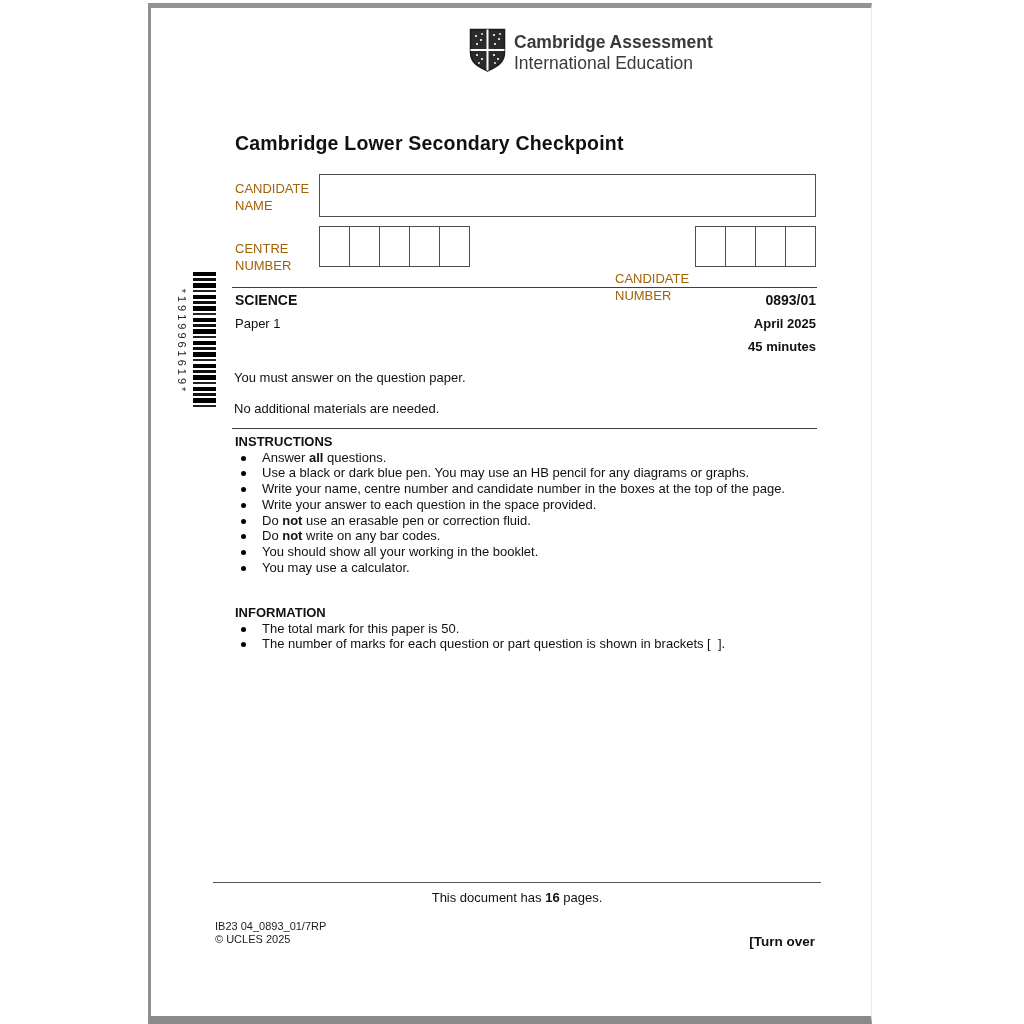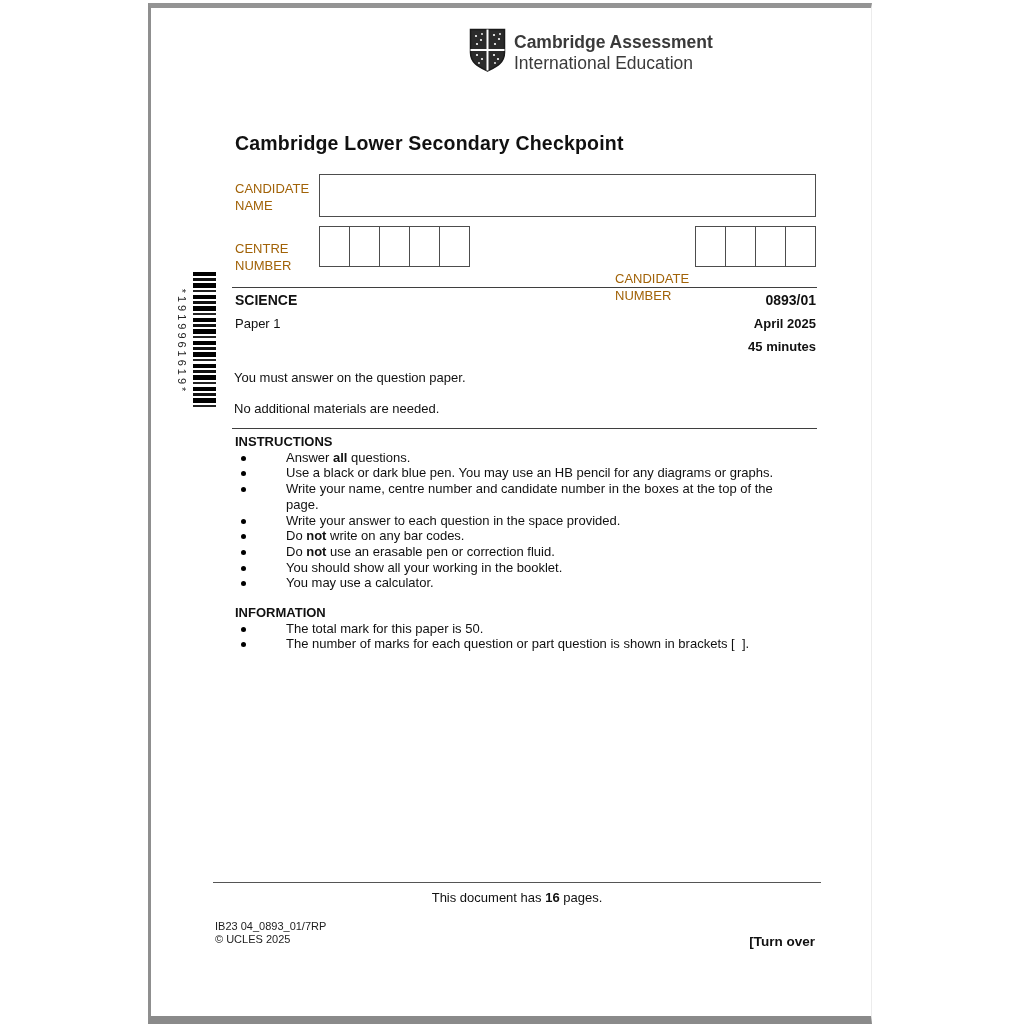--- a/index.html
+++ b/index.html
@@ -65,21 +65,21 @@
   .row-duration{top:331px;font-size:13px;font-weight:700;justify-content:flex-end;}
   .note{left:83px;font-size:13px;}
   .note1{top:362px;}
   .note2{top:393px;}
 
   
   .list-block{left:84px;width:560px;font-size:13px;line-height:15.7px;}
   .instructions-block{top:426px;}
   .information-block{top:597px;}
   .list-heading{font-weight:700;}
-  .bullet-row{display:flex;gap:24px;}
+  .bullet-row{display:flex;}
   .bullet-cell{width:27px;flex:0 0 27px;padding-left:6px;box-sizing:border-box;}
   .bullet-dot{display:inline-block;width:5px;height:5px;border-radius:50%;background:#000;vertical-align:1px;}
   .bullet-text{flex:1;}
   .seg-b{font-weight:700;}
 
   
   .footer-rule{left:62px;top:874px;width:608px;background:#555;}
   .pages-note{left:62px;top:882px;width:608px;text-align:center;font-size:13px;}
   .doc-ref{left:64px;top:912px;font-size:11px;line-height:13px;color:#1c1c1c;}
   .turn-over{right:56px;top:926px;font-size:13.5px;font-weight:700;}
@@ -177,25 +177,25 @@
         <div class="bullet-row">
           <span class="bullet-cell"><span class="bullet-dot"></span></span>
           <span class="bullet-text"><span>Write your name, centre number and candidate number in the boxes at the top of the page.</span></span>
         </div>
         <div class="bullet-row">
           <span class="bullet-cell"><span class="bullet-dot"></span></span>
           <span class="bullet-text"><span>Write your answer to each question in the space provided.</span></span>
         </div>
         <div class="bullet-row">
           <span class="bullet-cell"><span class="bullet-dot"></span></span>
+          <span class="bullet-text"><span>Do </span><span class="seg-b">not</span><span> use an erasable pen or correction fluid.</span></span>
+        </div>
+        <div class="bullet-row">
+          <span class="bullet-cell"><span class="bullet-dot"></span></span>
           <span class="bullet-text"><span>Do </span><span class="seg-b">not</span><span> write on any bar codes.</span></span>
-        </div>
-        <div class="bullet-row">
-          <span class="bullet-cell"><span class="bullet-dot"></span></span>
-          <span class="bullet-text"><span>Do </span><span class="seg-b">not</span><span> use an erasable pen or correction fluid.</span></span>
         </div>
         <div class="bullet-row">
           <span class="bullet-cell"><span class="bullet-dot"></span></span>
           <span class="bullet-text"><span>You should show all your working in the booklet.</span></span>
         </div>
         <div class="bullet-row">
           <span class="bullet-cell"><span class="bullet-dot"></span></span>
           <span class="bullet-text"><span>You may use a calculator.</span></span>
         </div>
       </div>

